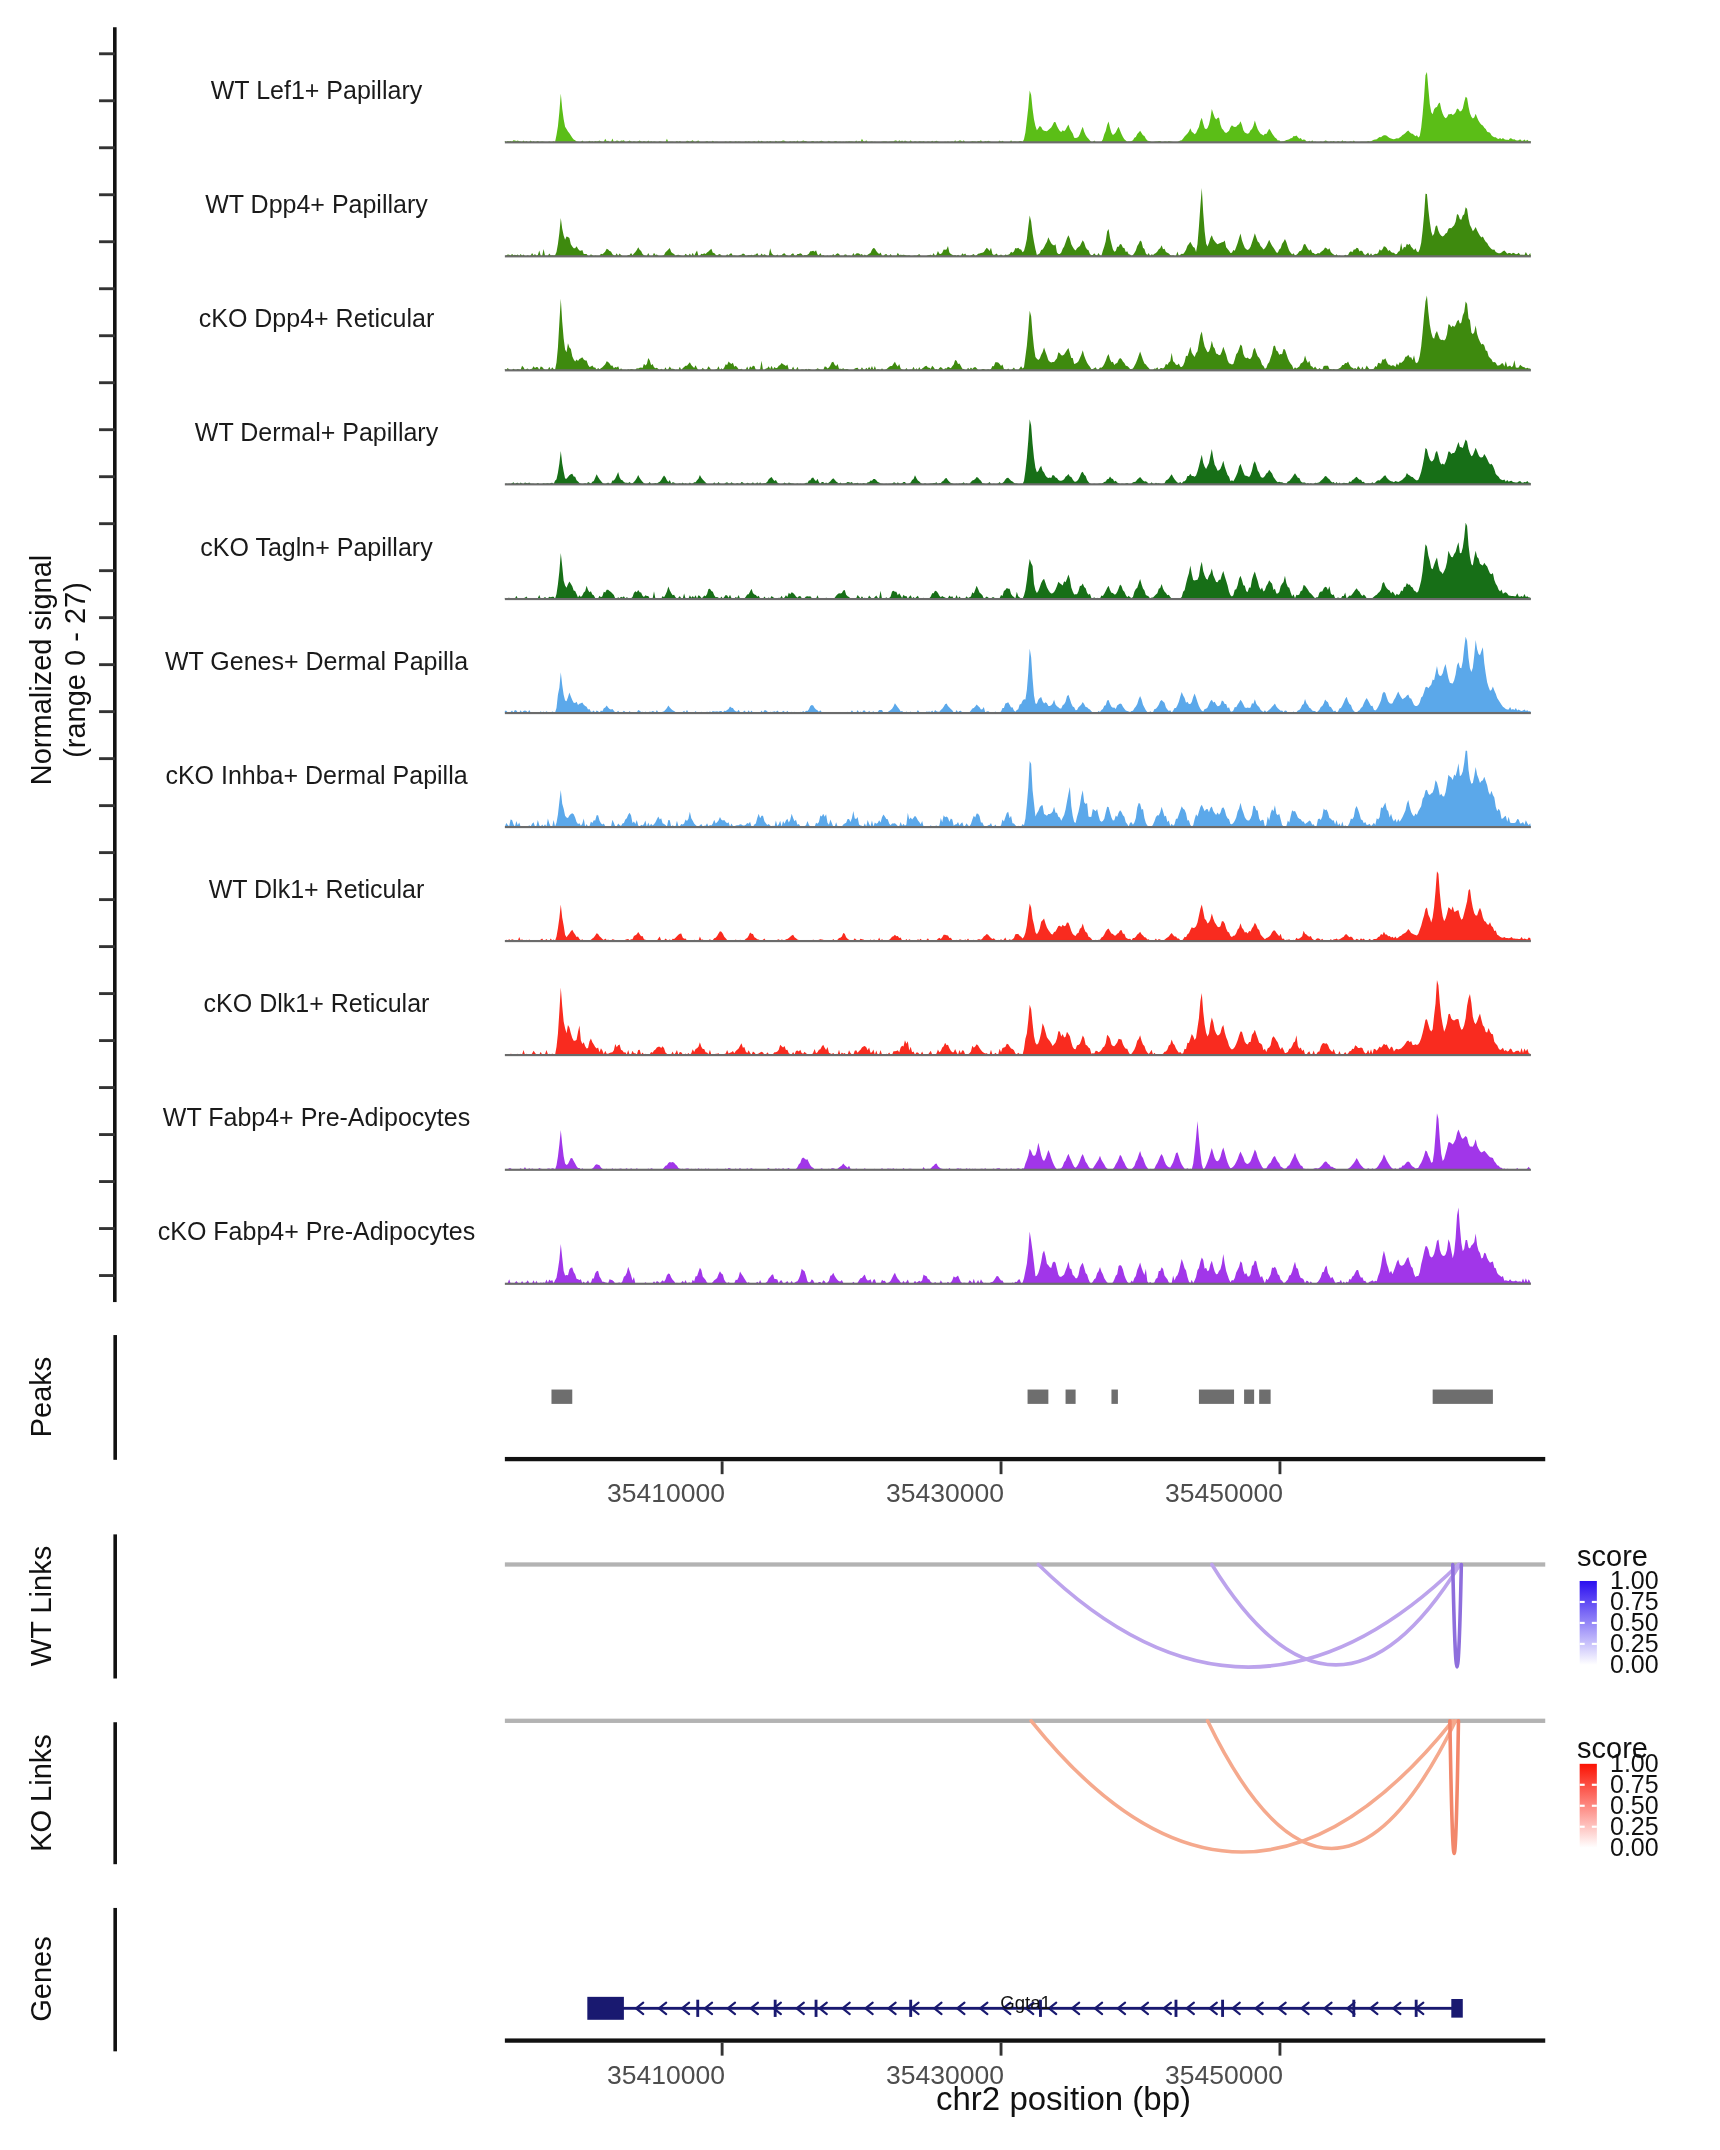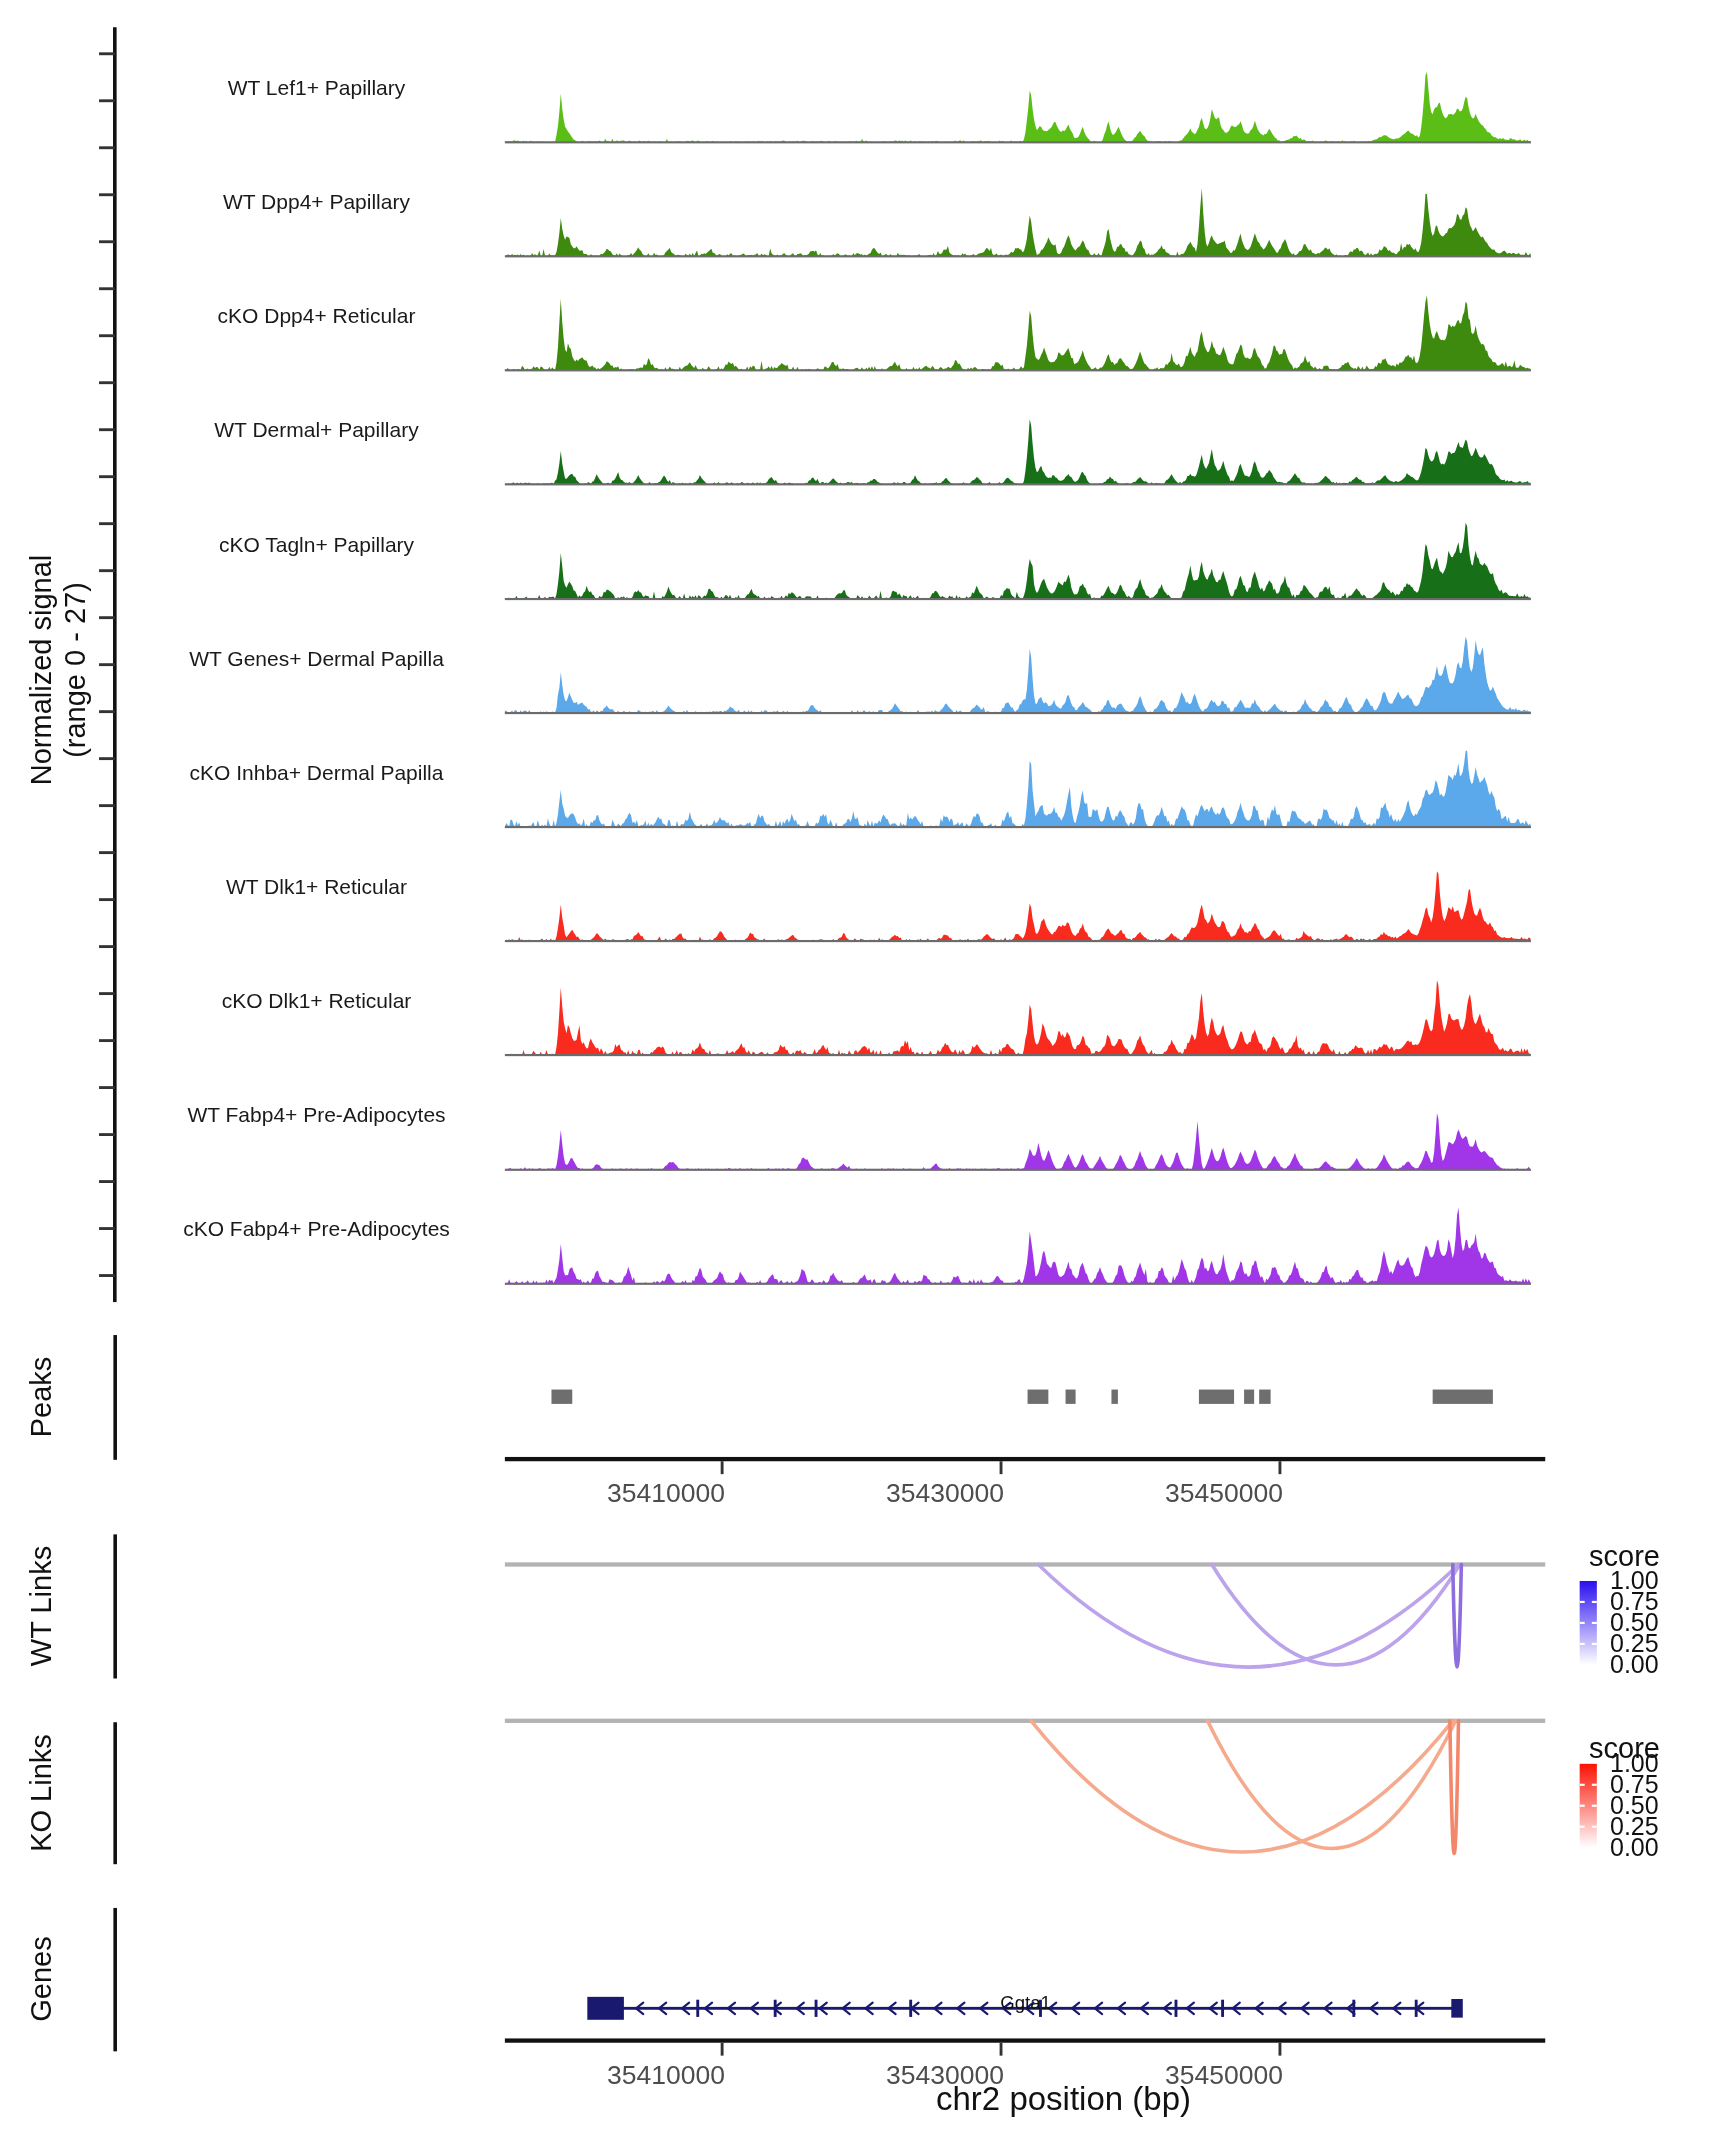--- a/index.html
+++ b/index.html
@@ -3,24 +3,24 @@
 <meta charset="utf-8">
 <style>
   html,body{margin:0;padding:0;}
   body{width:1721px;height:2151px;background:#ffffff;position:relative;overflow:hidden;
        font-family:"Liberation Sans", sans-serif;}
   .abs{position:absolute;}
   svg{position:absolute;left:0;top:0;}
   .rot{transform:rotate(-90deg);}
   .ylab{width:545px;text-align:center;font-size:29px;line-height:34px;color:#111;}
   .seclab{width:229px;height:34px;text-align:center;font-size:29px;line-height:34px;color:#111;white-space:nowrap;}
-  .legend-title{font-size:29px;color:#111;margin-left:12px;}
+  .legend-title{font-size:29px;color:#111;}
   .gene-name{width:215px;text-align:center;font-size:18.6px;color:#111;margin-top:48px;}
   .xlabel{width:717px;text-align:center;font-size:33px;color:#111;}
-  .track-label{width:493px;text-align:center;font-size:21px;color:#1a1a1a;white-space:nowrap;}
+  .track-label{width:493px;text-align:center;font-size:25px;color:#1a1a1a;white-space:nowrap;}
   .tick-label{width:229px;text-align:left;font-size:26.5px;color:#4d4d4d;}
   .legend-num{width:115px;text-align:left;font-size:25px;color:#111;}
 </style>
 </head>
 <body>
 
 <svg id="plot-svg" width="1721" height="2151" viewBox="0 0 2400 3000">
     <rect x="157.5" y="38" width="5" height="1778" fill="#111"></rect>
     <rect x="138" y="73" width="22" height="4" fill="#333"></rect>
     <rect x="138" y="138.53846153846155" width="22" height="4" fill="#333"></rect>

